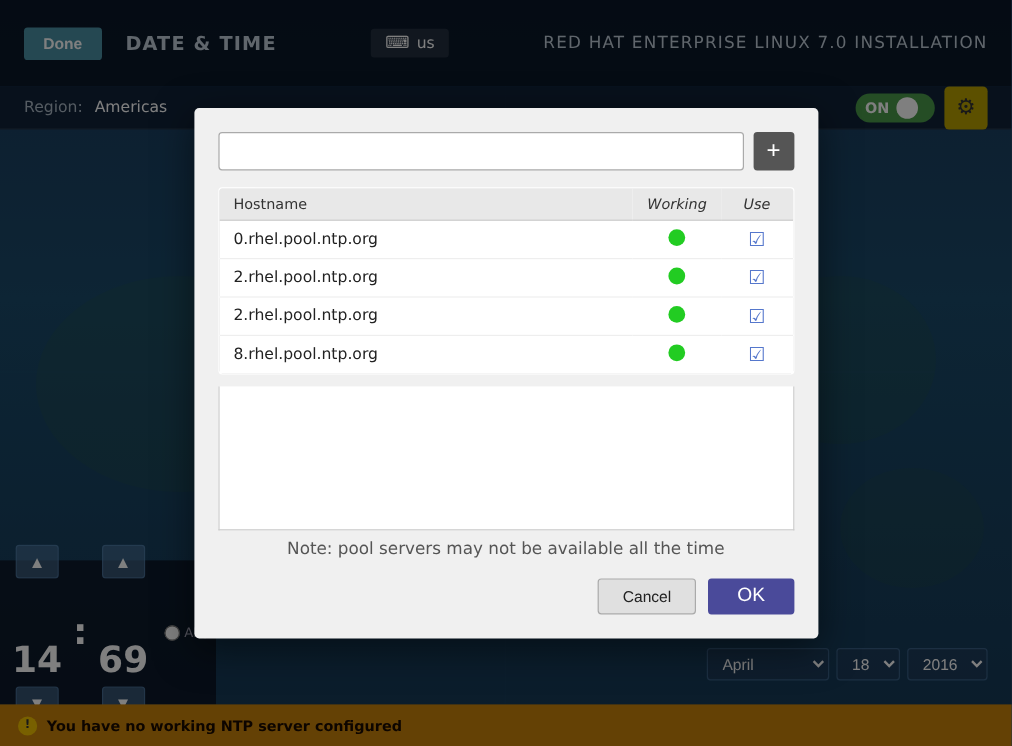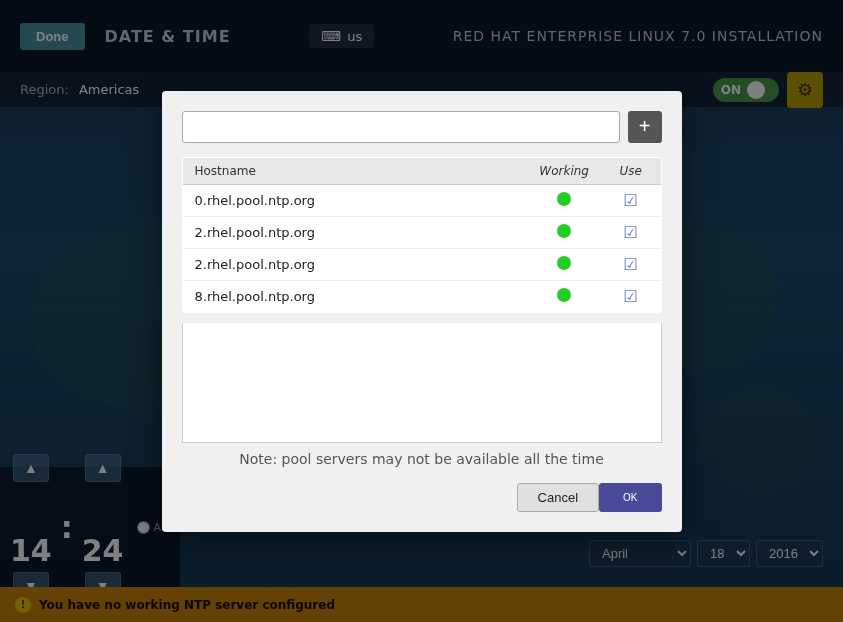--- a/index.html
+++ b/index.html
@@ -384,40 +384,41 @@
     .note-text {
       text-align: center;
       color: #555;
       font-size: 14px;
       margin: 8px 0 16px;
     }
 
     .modal-buttons {
       display: flex;
       justify-content: flex-end;
+      gap: 10px;
     }
 
     .btn-cancel {
       padding: 6px 20px;
       background: #e0e0e0;
       border: 1px solid #aaa;
       border-radius: 3px;
       cursor: pointer;
       font-size: 13px;
       color: #222;
     }
 
     .btn-ok {
       padding: 6px 24px;
       background: #4a4a9a;
       color: white;
       border: none;
       border-radius: 3px;
       cursor: pointer;
-      font-size: 10px;
+      font-size: 16px;
     }
 
     .colon {
       margin: 0 1px;
     }
   </style>
 </head>
 <body>
 
 <div class="bg-map">
@@ -466,21 +467,21 @@
 
 <div class="time-controls">
   <div class="time-spinner-group">
     <button class="spinner-btn">▲</button>
     <span class="time-display">14</span>
     <button class="spinner-btn">▼</button>
   </div>
   <span class="time-display colon">:</span>
   <div class="time-spinner-group">
     <button class="spinner-btn">▲</button>
-    <span class="time-display">24</span>
+    <span class="time-display">69</span>
     <button class="spinner-btn">▼</button>
   </div>
   <div class="ampm-group">
     <label class="ampm-option">
       <input type="radio" name="ampm" style="">
       <span>AM/PM</span>
     </label>
   </div>
 </div>
 

